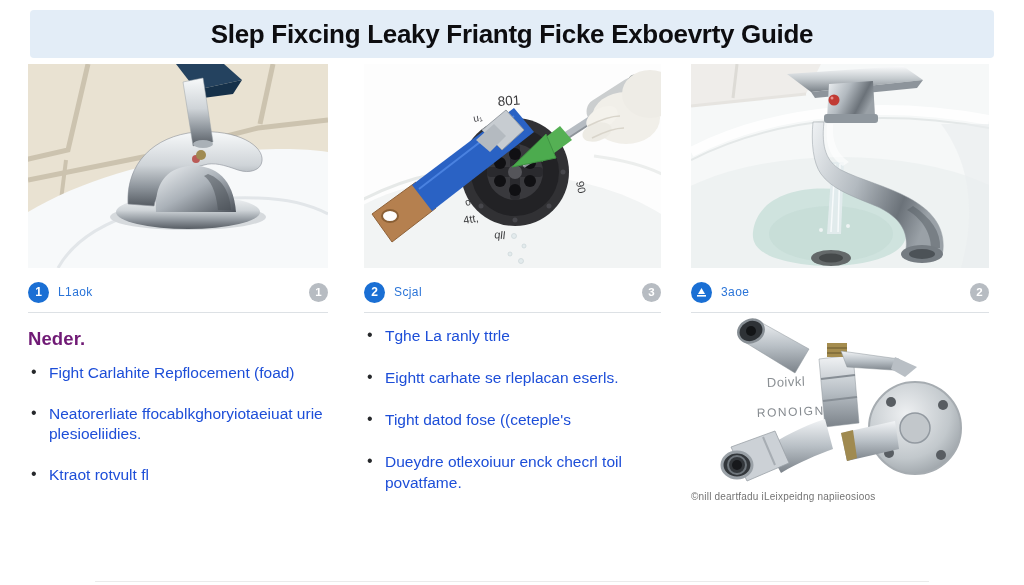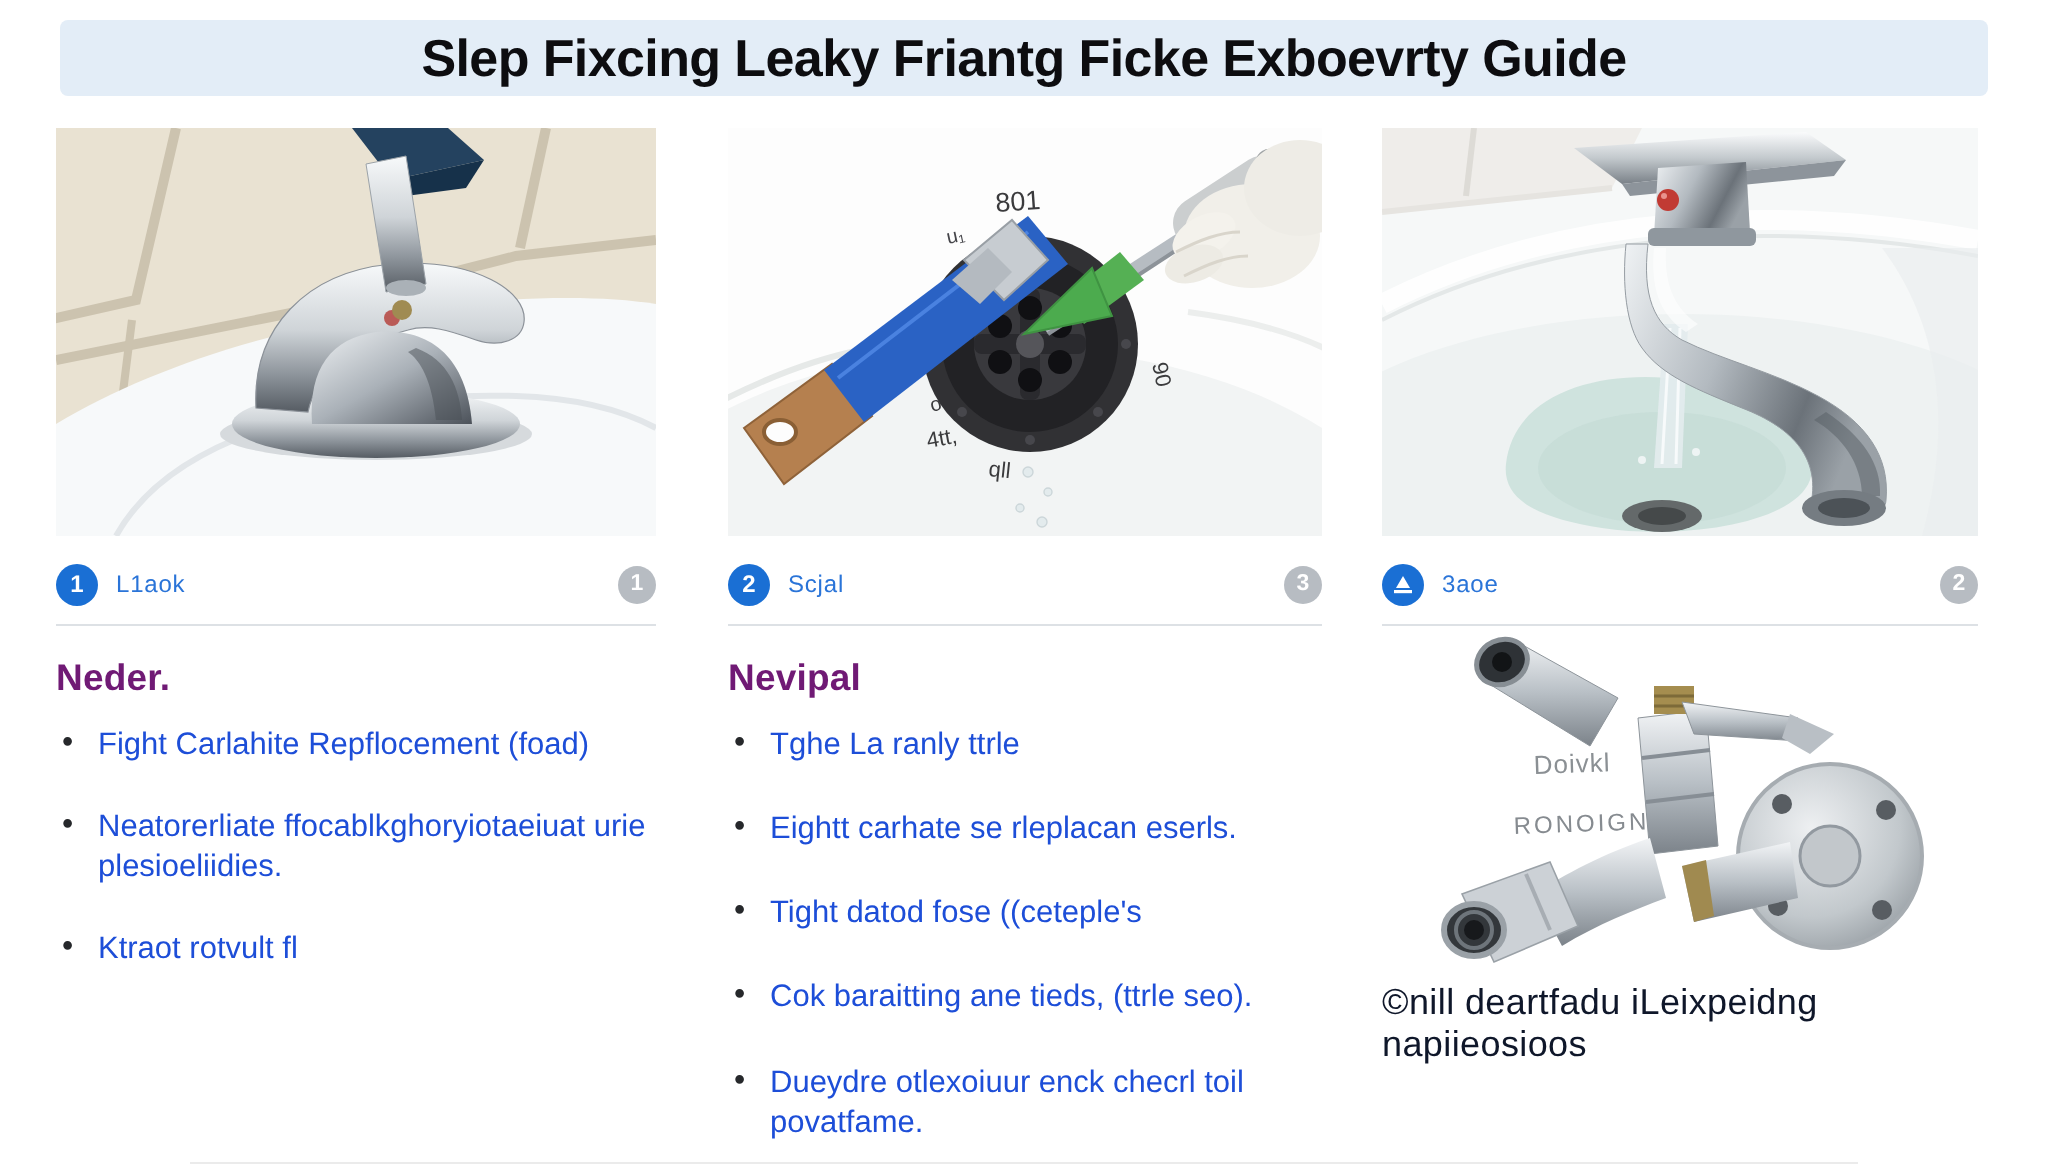--- a/index.html
+++ b/index.html
@@ -3,21 +3,21 @@
 <meta charset="utf-8">
 <style>
   html,body{margin:0;padding:0;}
   body{
     width:1024px;height:585px;position:relative;overflow:hidden;
     background:#ffffff;
     font-family:"Liberation Sans", sans-serif;
     -webkit-font-smoothing:antialiased;
   }
   .title-banner{
-    position:absolute;left:30px;top:10px;width:964px;height:38px;
+    position:absolute;left:30px;top:10px;width:964px;height:48px;
     background:#e3edf7;border-radius:4px;
     display:flex;align-items:center;justify-content:center;
   }
   .title-banner span{
     font-size:26px;font-weight:bold;color:#0d0d10;letter-spacing:-0.3px;
   }
   .col{position:absolute;top:64px;}
   .col-1{left:28px;width:300px;}
   .col-2{left:364px;width:297px;}
   .col-3{left:691px;width:298px;}
@@ -44,21 +44,21 @@
     list-style:none;margin:13px 0 0 0;padding:0;
     color:#1d4ed8;font-size:15.5px;line-height:1.3;
   }
   ul.bullets li{position:relative;padding-left:21px;margin-bottom:21px;}
   ul.bullets li::before{
     content:"•";position:absolute;left:3px;top:-1px;color:#26282b;font-size:16px;
   }
   .col-2 ul.bullets li{margin-bottom:22px;}
   .product-photo{display:block;width:100%;height:172px;margin-top:2px;}
   .caption{
-    margin-top:4px;color:#0f172a;font-size:18px;letter-spacing:0.2px;
+    margin-top:4px;color:#737373;font-size:10px;letter-spacing:0.2px;
   }
   .bottom-line{
     position:absolute;left:95px;right:95px;top:581px;border-top:1px solid #ebebeb;height:0;
   }
 </style>
 </head>
 <body>
 
 <div class="title-banner">
   <span>Slep Fixcing Leaky Friantg Ficke Exboevrty Guide</span>
@@ -196,26 +196,24 @@
     <div class="step-badge">
       <span>2</span>
     </div>
     <span class="step-label">Scjal</span>
     <div class="corner-badge">
       <span>3</span>
     </div>
   </div>
   <div class="divider"></div>
 
-  <h2 class="heading">Nevipal</h2>
   <ul class="bullets">
     <li>Tghe La ranly ttrle</li>
     <li>Eightt carhate se rleplacan eserls.</li>
     <li>Tight datod fose ((ceteple's</li>
-    <li>Cok baraitting ane tieds, (ttrle seo).</li>
     <li>Dueydre otlexoiuur enck checrl toil povatfame.</li>
   </ul>
 </div>
 
 <div class="col col-3">
 
   <svg class="photo" viewBox="0 0 298 204">
     <defs>
       <linearGradient id="chC" x1="0" y1="0" x2="0" y2="1">
         <stop offset="0" stop-color="#fafbfc"></stop>

